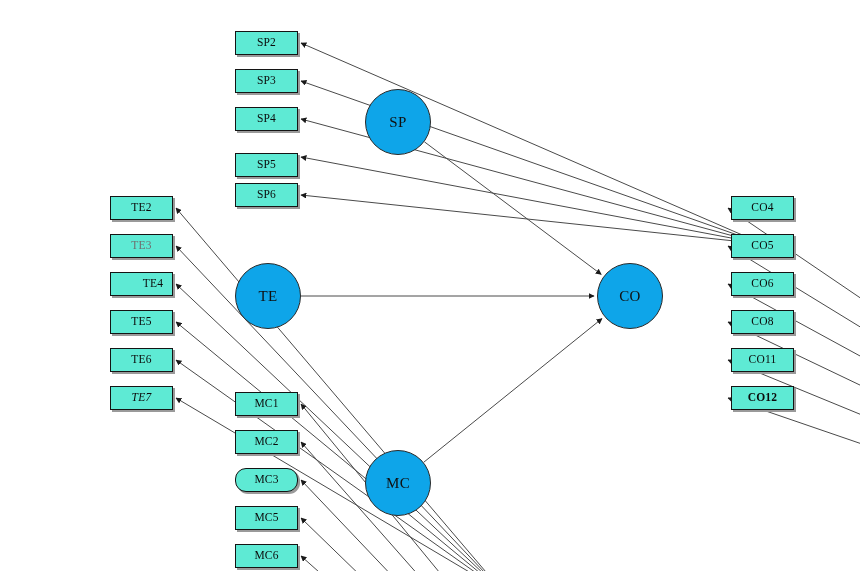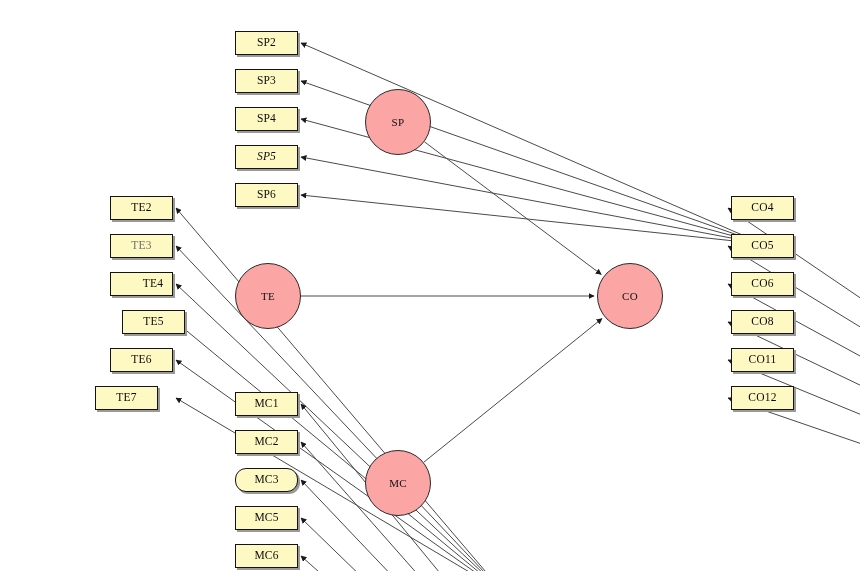--- a/index.html
+++ b/index.html
@@ -22,46 +22,46 @@
     left: 0;
     top: 0;
     width: 860px;
     height: 571px;
   }
   .indicator-box {
     position: absolute;
     width: 63px;
     height: 24px;
     box-sizing: border-box;
-    background: #fef9c3;
+    background: #5eead4;
     border: 1.4px solid #141414;
     box-shadow: 2px 2px 0 0 #9a9a9a;
     display: flex;
     align-items: center;
     justify-content: center;
     font-size: 11.5px;
     color: #0b0b0b;
     letter-spacing: 0.2px;
     line-height: 1;
   }
   .indicator-box.faint {
     color: #6f6f6f;
   }
   .latent-node {
     position: absolute;
     width: 66px;
     height: 66px;
     box-sizing: border-box;
     border-radius: 50%;
-    background: #fca5a5;
+    background: #0ea5e9;
     border: 1.6px solid #2a2a2a;
     display: flex;
     align-items: center;
     justify-content: center;
-    font-size: 11px;
+    font-size: 15px;
     color: #101010;
     letter-spacing: 0.3px;
   }
 </style>
 </head>
 <body>
 
 <div id="diagram-canvas">
 
   <svg id="edge-layer" viewBox="0 0 860 571" xmlns="http://www.w3.org/2000/svg">
@@ -102,34 +102,34 @@
   </svg>
 
   <div id="node-layer">
       <div class="latent-node" style="left: 365px; top: 89px; width: 66px; height: 66px;">SP</div>
       <div class="latent-node" style="left: 235px; top: 263px; width: 66px; height: 66px;">TE</div>
       <div class="latent-node" style="left: 365px; top: 450px; width: 66px; height: 66px;">MC</div>
       <div class="latent-node" style="left: 597px; top: 263px; width: 66px; height: 66px;">CO</div>
       <div class="indicator-box" style="left: 235px; top: 31px;">SP2</div>
       <div class="indicator-box" style="left: 235px; top: 69px;">SP3</div>
       <div class="indicator-box" style="left: 235px; top: 107px;">SP4</div>
-      <div class="indicator-box" style="left: 235px; top: 145px; font-style: italic;">SP5</div>
+      <div class="indicator-box" style="left: 235px; top: 153px;">SP5</div>
       <div class="indicator-box" style="left: 235px; top: 183px;">SP6</div>
       <div class="indicator-box" style="left: 110px; top: 196px;">TE2</div>
       <div class="indicator-box faint" style="left: 110px; top: 234px;">TE3</div>
       <div class="indicator-box" style="left: 110px; top: 272px; padding-left: 23px;">TE4</div>
-      <div class="indicator-box" style="left: 122px; top: 310px;">TE5</div>
+      <div class="indicator-box" style="left: 110px; top: 310px;">TE5</div>
       <div class="indicator-box" style="left: 110px; top: 348px;">TE6</div>
-      <div class="indicator-box" style="left: 95px; top: 386px;">TE7</div>
+      <div class="indicator-box" style="left: 110px; top: 386px; font-style: italic;">TE7</div>
       <div class="indicator-box" style="left: 235px; top: 392px;">MC1</div>
       <div class="indicator-box" style="left: 235px; top: 430px;">MC2</div>
       <div class="indicator-box" style="left: 235px; top: 468px; border-radius: 11px;">MC3</div>
       <div class="indicator-box" style="left: 235px; top: 506px;">MC5</div>
       <div class="indicator-box" style="left: 235px; top: 544px;">MC6</div>
       <div class="indicator-box" style="left: 731px; top: 196px;">CO4</div>
       <div class="indicator-box" style="left: 731px; top: 234px;">CO5</div>
       <div class="indicator-box" style="left: 731px; top: 272px;">CO6</div>
       <div class="indicator-box" style="left: 731px; top: 310px;">CO8</div>
       <div class="indicator-box" style="left: 731px; top: 348px;">CO11</div>
-      <div class="indicator-box" style="left: 731px; top: 386px;">CO12</div>
+      <div class="indicator-box" style="left: 731px; top: 386px; font-weight: bold;">CO12</div>
     </div>
 
 </div>
 
 </body></html>

